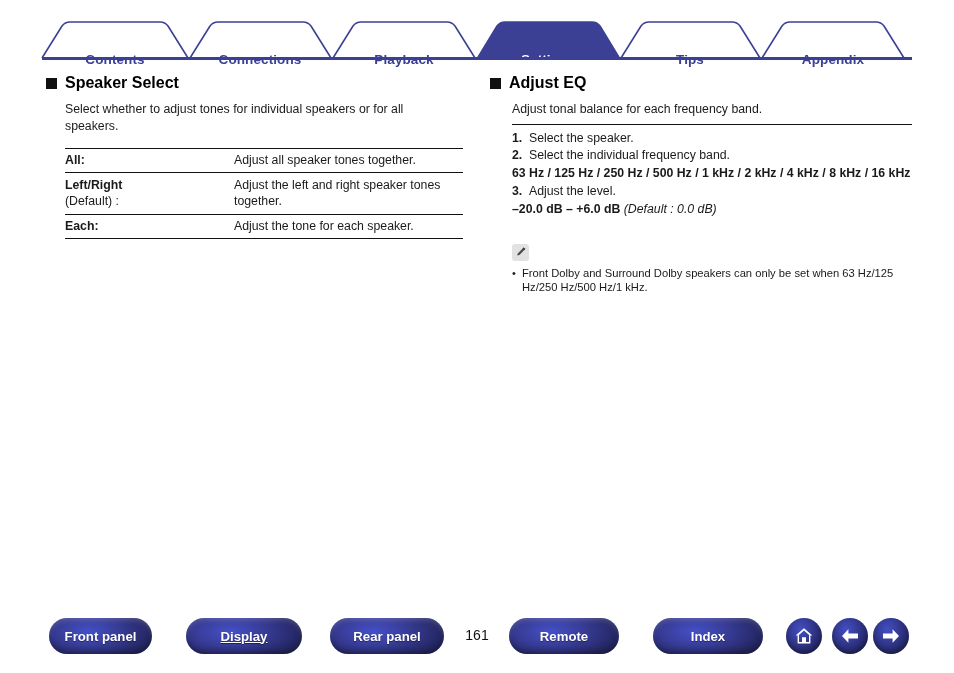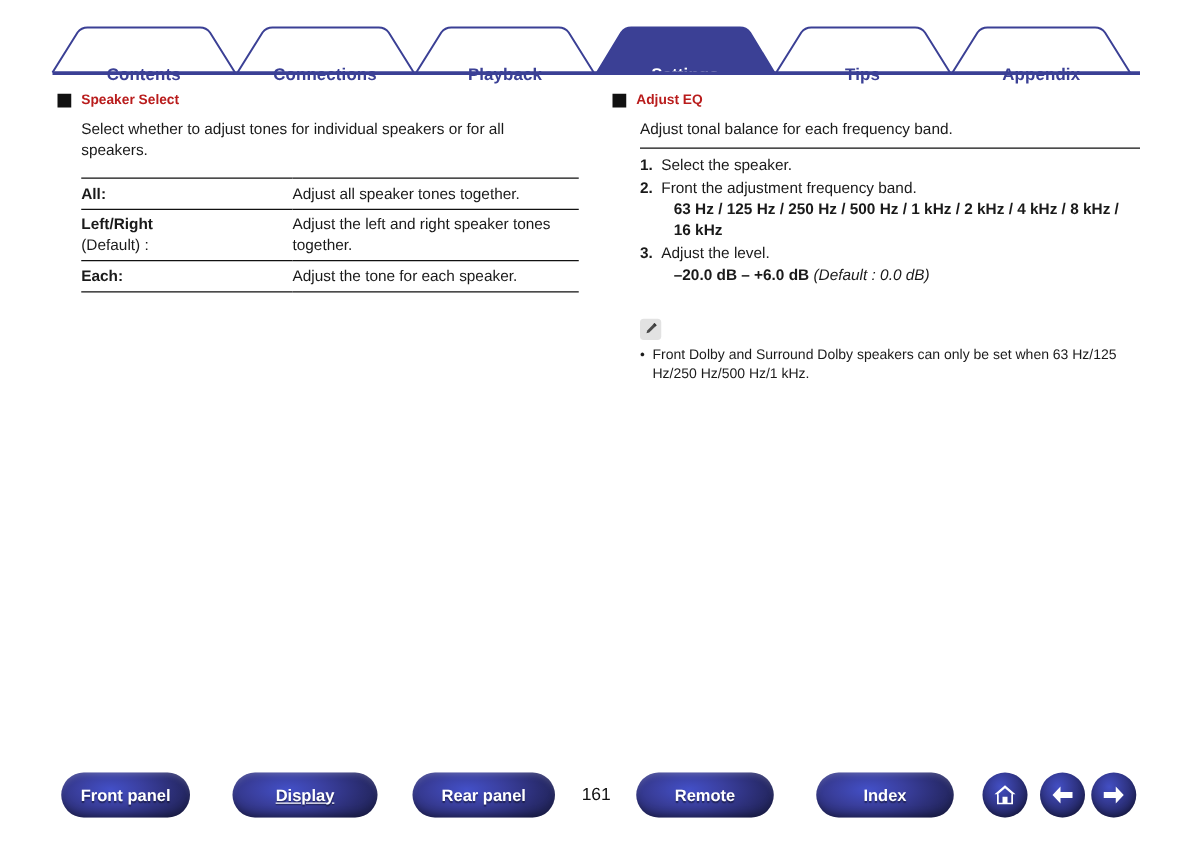--- a/index.html
+++ b/index.html
@@ -72,23 +72,23 @@
     margin: 0 0 9px 0;
   }
   .sq-bullet {
     width: 11px;
     height: 11px;
     background: #111111;
     flex: 0 0 auto;
     margin-top: 1px;
   }
   .sec-title {
-    font-size: 11px;
-    font-weight: bold;
-    color: #b91c1c;
+    font-size: 16px;
+    font-weight: bold;
+    color: #000000;
     line-height: 1.1;
   }
 
   .intro {
     font-size: 12.3px;
     line-height: 1.38;
     color: #1a1a1a;
     margin: 0 0 6px 19px;
     width: 370px;
   }
@@ -139,21 +139,21 @@
   }
   .step .num {
     font-weight: bold;
     width: 17px;
     flex: 0 0 auto;
   }
   .step .txt {
     flex: 1 1 auto;
   }
   .step-sub {
-    margin-left: 27px;
+    margin-left: 0;
     font-size: 12.3px;
     line-height: 1.35;
     font-weight: bold;
     margin-bottom: 2px;
   }
   .step-sub .norm {
     font-weight: normal;
     font-style: italic;
   }
 
@@ -301,21 +301,21 @@
   <p class="intro">Adjust tonal balance for each frequency band.</p>
 
   <div class="steps">
     <div class="step">
       <span class="num">1.</span>
       <span class="txt">Select the speaker.</span>
     </div>
 
     <div class="step">
       <span class="num">2.</span>
-      <span class="txt">Front the adjustment frequency band.</span>
+      <span class="txt">Select the individual frequency band.</span>
     </div>
     <div class="step-sub">63 Hz / 125 Hz / 250 Hz / 500 Hz / 1 kHz / 2 kHz / 4 kHz / 8 kHz / 16 kHz</div>
 
     <div class="step">
       <span class="num">3.</span>
       <span class="txt">Adjust the level.</span>
     </div>
     <div class="step-sub"><span>–20.0 dB – +6.0 dB</span><span class="norm"> (Default : 0.0 dB)</span></div>
   </div>
 

